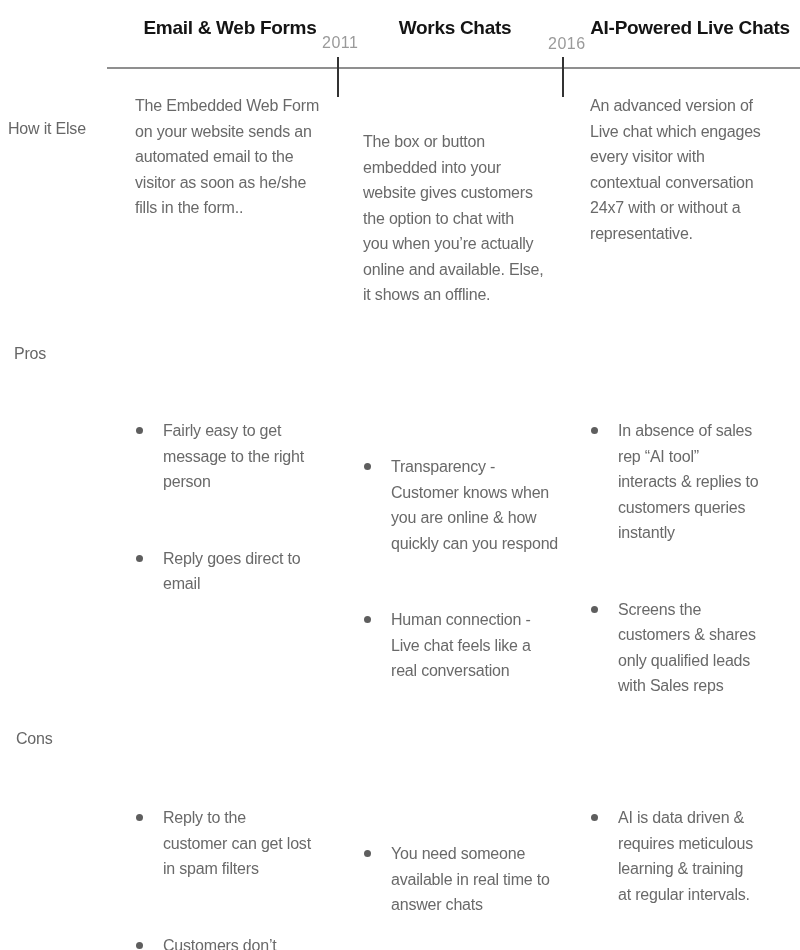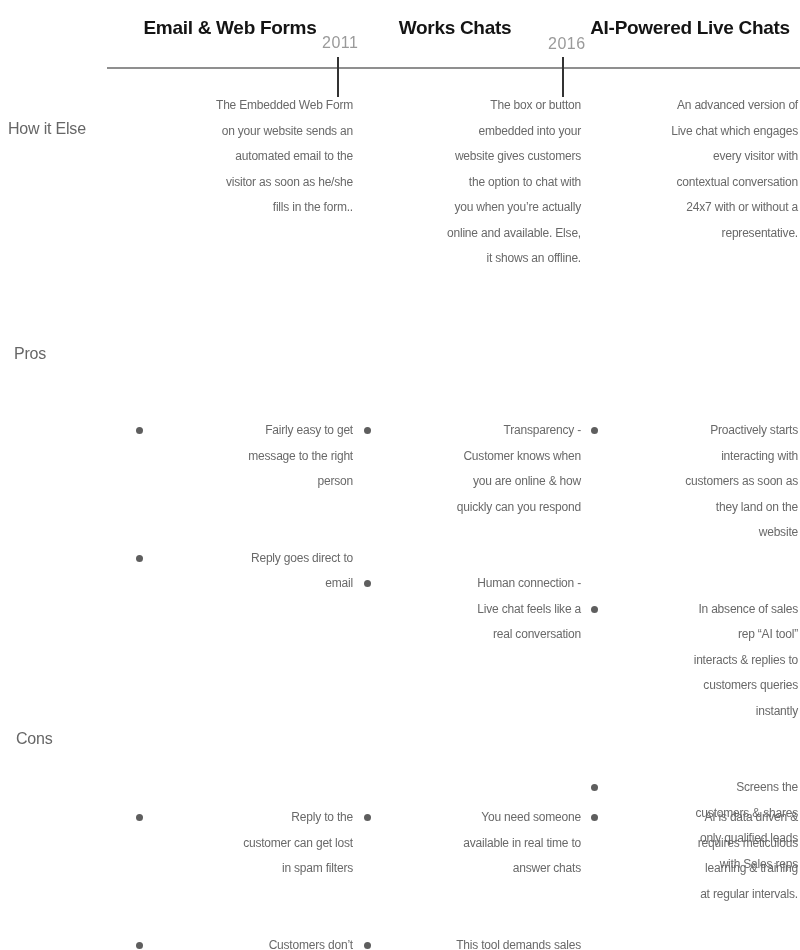--- a/index.html
+++ b/index.html
@@ -60,29 +60,28 @@
     color: #666666;
     letter-spacing: -0.2px;
   }
   .row-label.hw   { left: 8px;  top: 120px; }
   .row-label.pros { left: 14px; top: 345px; }
   .row-label.cons { left: 16px; top: 730px; }
 
   
   .cell {
     position: absolute;
-    font-size: 12px;
+    font-size: 16px;
     line-height: 25.5px;
     color: #696969;
     letter-spacing: -0.2px;
     white-space: pre-wrap;
-    text-align: right;
   }
   .cell.col1 { left: 135px; width: 218px; }
-  .cell.col2 { left: 363px; width: 218px; }
+  .cell.col2 { left: 363px; width: 218px; margin-top: 36px; }
   .cell.col3 { left: 590px; width: 208px; }
   .cell.row-hw   { top: 93px; }
   .cell.row-pros { top: 316px; }
   .cell.row-cons { top: 703px; }
 
   ul.blist {
     list-style: none;
     margin: 0; padding: 0;
   }
   ul.blist li {
@@ -151,25 +150,20 @@
     <ul class="blist">
       <li><span class="bullet"></span><span>Fairly easy to get
 message to the right
 person</span></li>
       <li><span class="bullet"></span><span>Reply goes direct to
 email</span></li>
     </ul>
   </div>
   <div class="cell col3 row-pros">
     <ul class="blist">
-      <li><span class="bullet"></span><span>Proactively starts
-interacting with
-customers as soon as
-they land on the
-website</span></li>
       <li><span class="bullet"></span><span>In absence of sales
 rep “AI tool”
 interacts &amp; replies to
 customers queries
 instantly</span></li>
       <li><span class="bullet"></span><span>Screens the
 customers &amp; shares
 only qualified leads
 with Sales reps</span></li>
     </ul>

